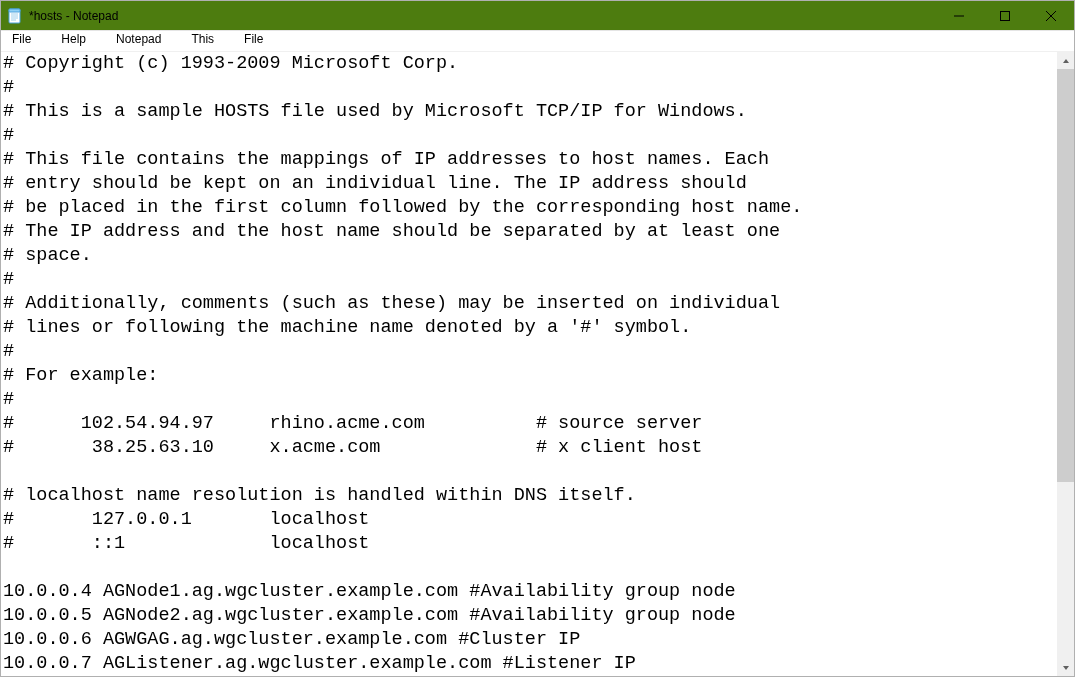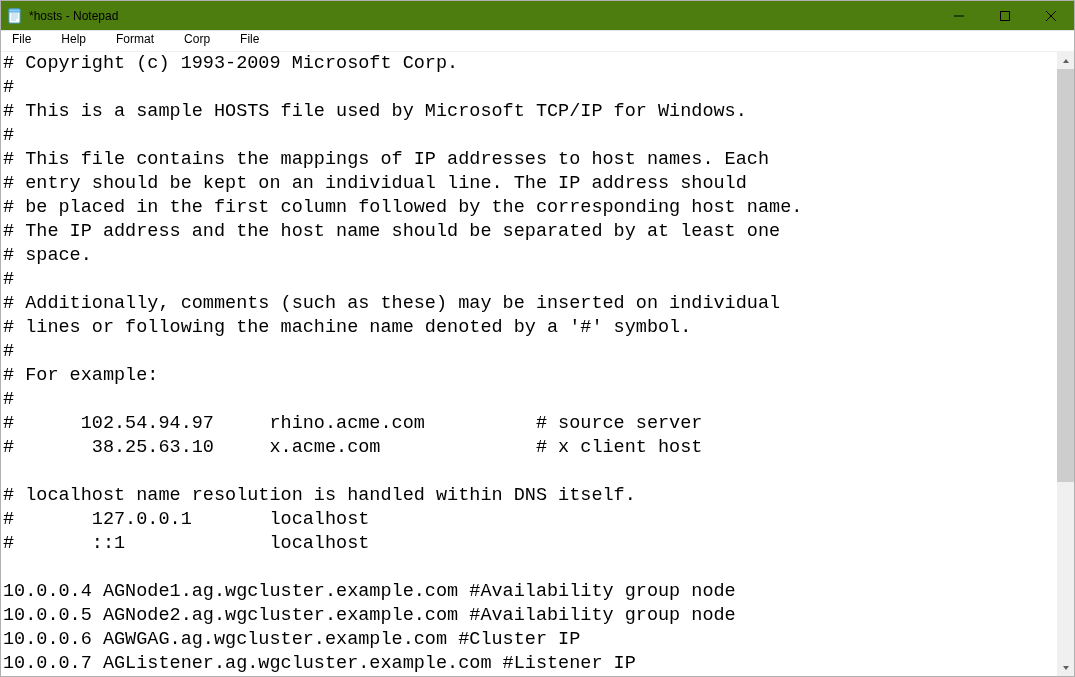--- a/index.html
+++ b/index.html
@@ -144,22 +144,22 @@
         <svg width="10" height="10" viewBox="0 0 10 10">
             <path d="M0 0 L10 10 M10 0 L0 10" stroke="currentColor" stroke-width="1"></path>
           </svg>
       </div>
     </div>
   </div>
 
   <div class="menubar">
     <span class="menu-item">File</span>
     <span class="menu-item">Help</span>
-    <span class="menu-item">Format</span>
-    <span class="menu-item">Corp</span>
+    <span class="menu-item">Notepad</span>
+    <span class="menu-item">This</span>
     <span class="menu-item">File</span>
   </div>
 
   <div class="editor-wrap">
     <div class="text-area"># Copyright (c) 1993-2009 Microsoft Corp.
 #
 # This is a sample HOSTS file used by Microsoft TCP/IP for Windows.
 #
 # This file contains the mappings of IP addresses to host names. Each
 # entry should be kept on an individual line. The IP address should

